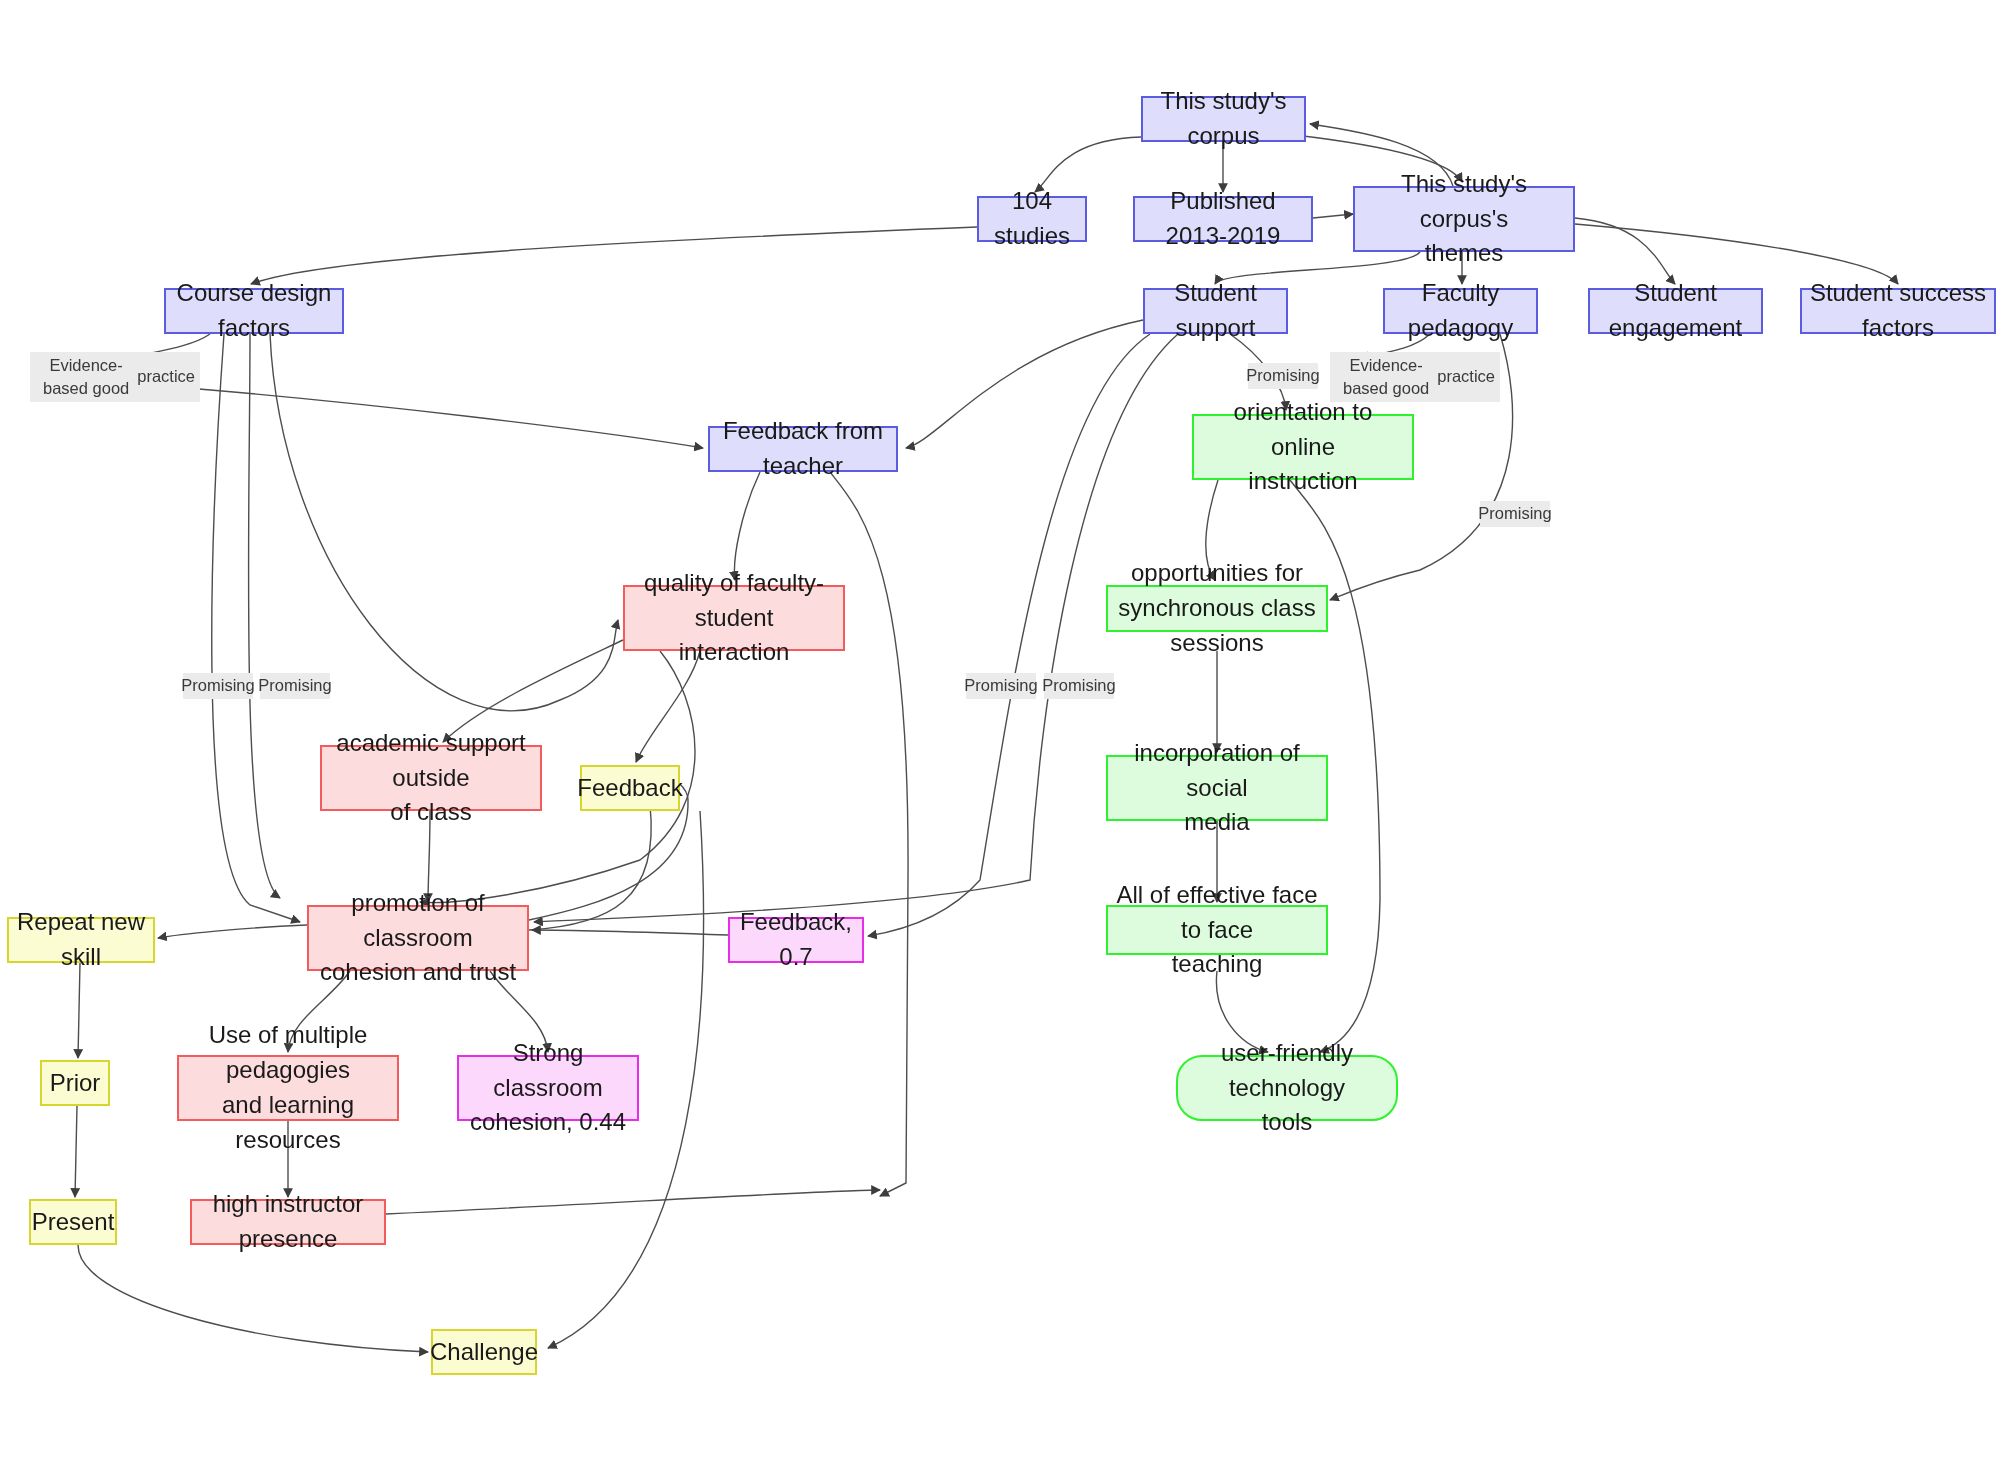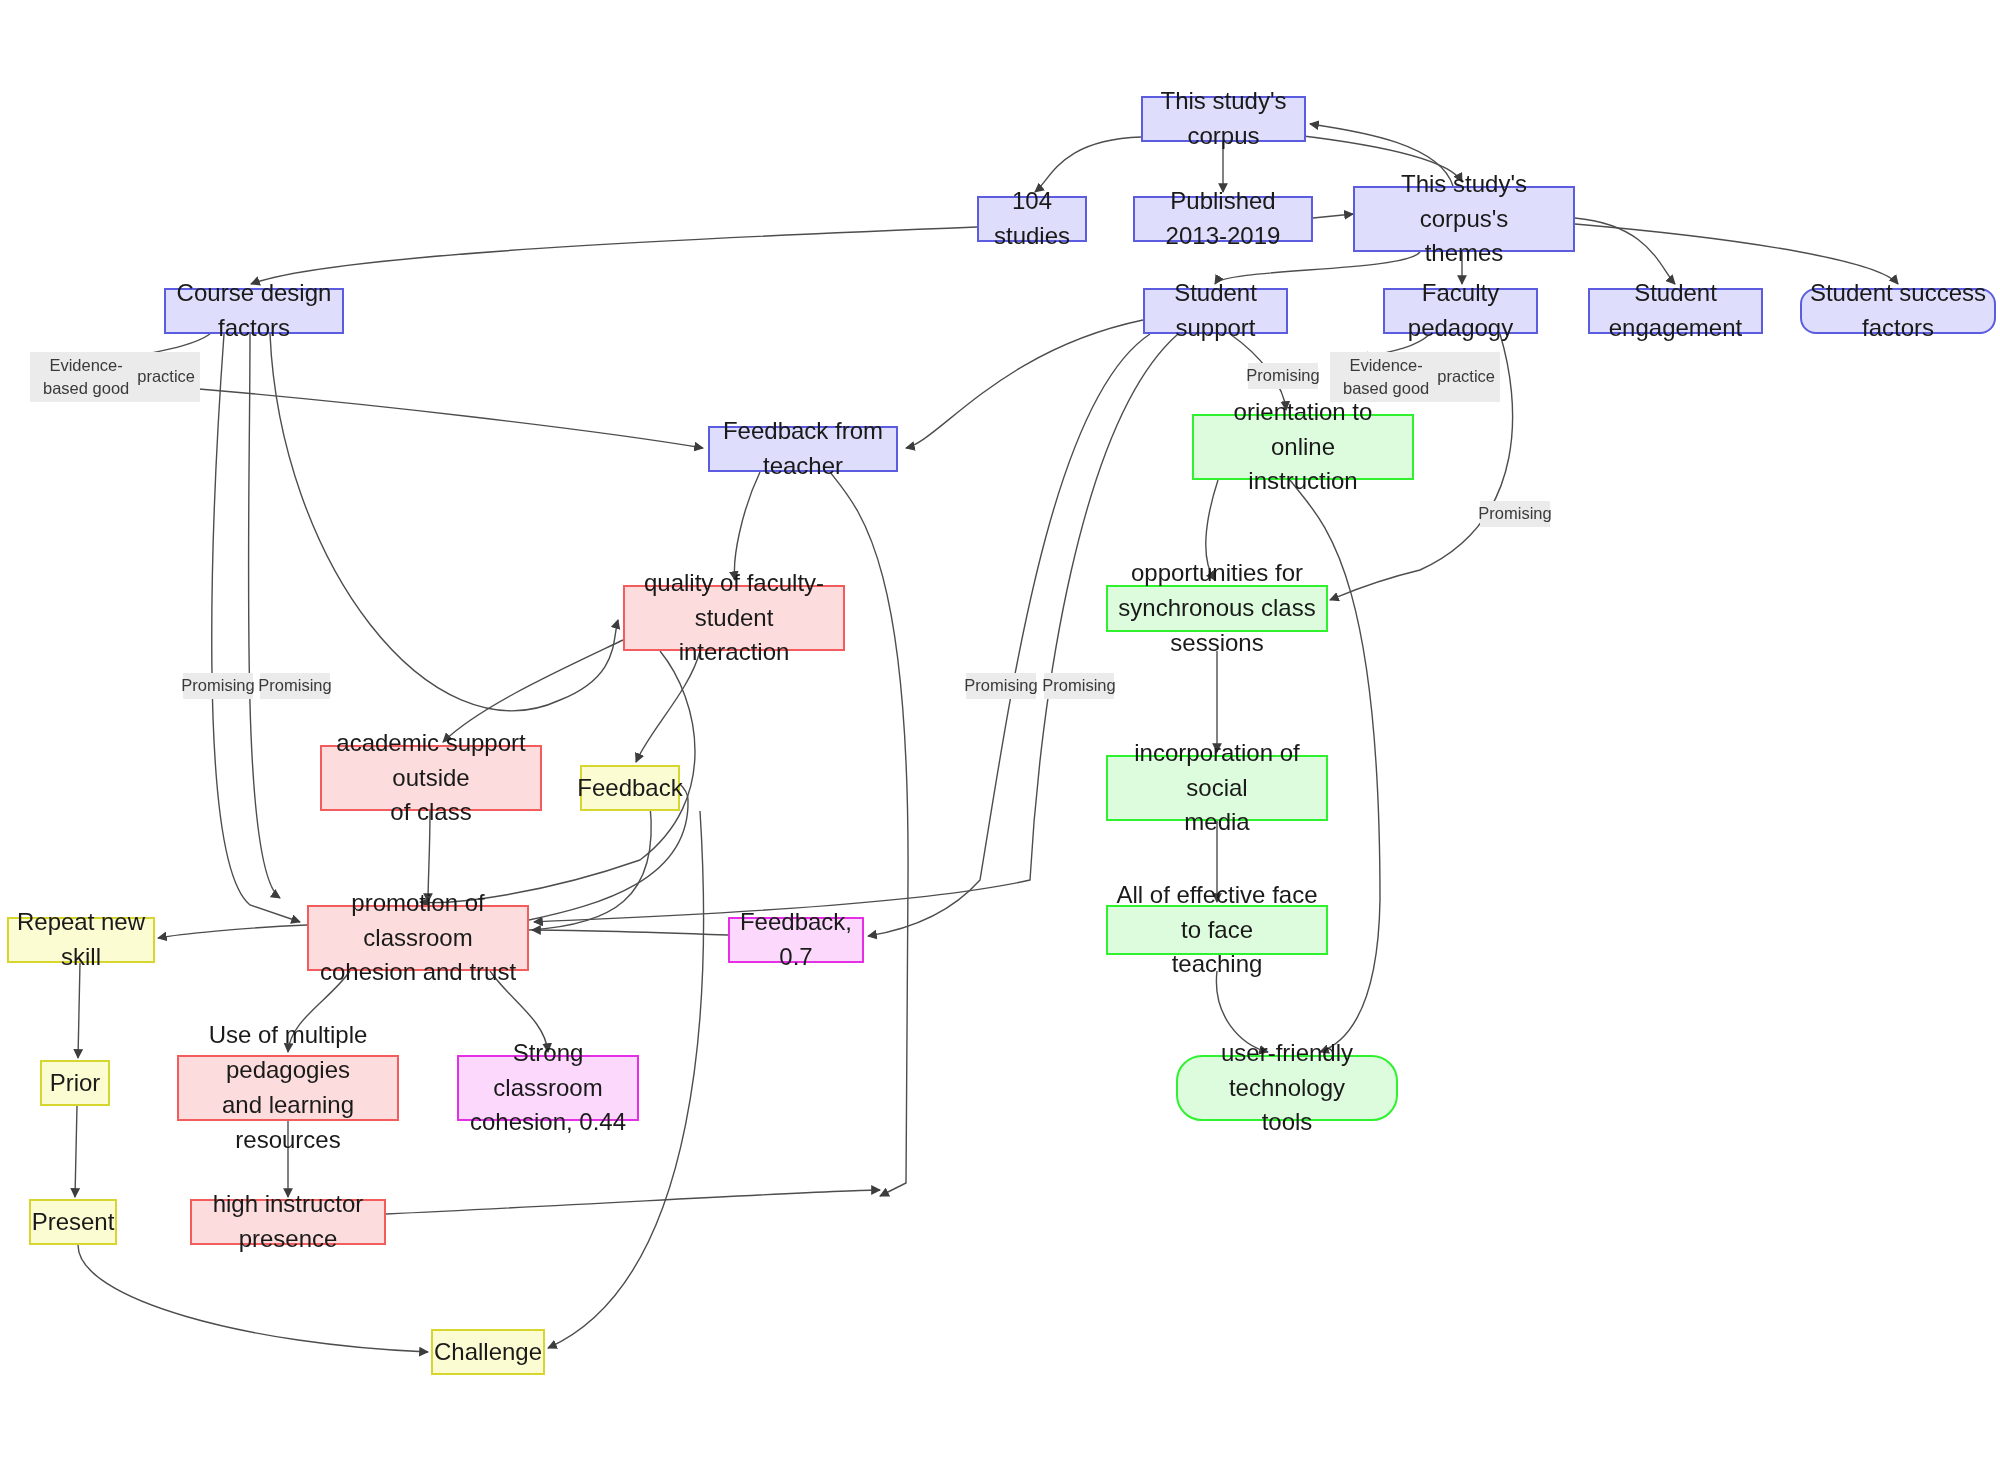--- a/index.html
+++ b/index.html
@@ -136,21 +136,21 @@
       </div>
       <div class="node n-blue" style="left: 1143px; top: 288px; width: 145px; height: 46px;">
         <span>Student support</span>
       </div>
       <div class="node n-blue" style="left: 1383px; top: 288px; width: 155px; height: 46px;">
         <span>Faculty pedagogy</span>
       </div>
       <div class="node n-blue" style="left: 1588px; top: 288px; width: 175px; height: 46px;">
         <span>Student engagement</span>
       </div>
-      <div class="node n-blue" style="left: 1800px; top: 288px; width: 196px; height: 46px; border-radius: 16px;">
+      <div class="node n-blue" style="left: 1800px; top: 288px; width: 196px; height: 46px;">
         <span>Student success factors</span>
       </div>
       <div class="node n-blue" style="left: 708px; top: 426px; width: 190px; height: 46px;">
         <span>Feedback from teacher</span>
       </div>
       <div class="node n-pink" style="left: 623px; top: 585px; width: 222px; height: 66px;">
         <span>quality of faculty-student<br>interaction</span>
       </div>
       <div class="node n-green" style="left: 1176px; top: 414px; width: 222px; height: 66px; margin-left: 16px;">
         <span>orientation to online<br>instruction</span>
@@ -190,21 +190,21 @@
       </div>
       <div class="node n-yellow" style="left: 40px; top: 1060px; width: 70px; height: 46px;">
         <span>Prior</span>
       </div>
       <div class="node n-yellow" style="left: 29px; top: 1199px; width: 88px; height: 46px;">
         <span>Present</span>
       </div>
       <div class="node n-pink" style="left: 190px; top: 1199px; width: 196px; height: 46px;">
         <span>high instructor presence</span>
       </div>
-      <div class="node n-yellow" style="left: 431px; top: 1329px; width: 114px; height: 46px;">
+      <div class="node n-yellow" style="left: 431px; top: 1329px; width: 106px; height: 46px;">
         <span>Challenge</span>
       </div>
     </div>
   <div id="labels-layer">
       <div class="edge-label" style="left: 183px; top: 673px; width: 70px; height: 26px;">
         <span>Promising</span>
       </div>
       <div class="edge-label" style="left: 260px; top: 673px; width: 70px; height: 26px;">
         <span>Promising</span>
       </div>

